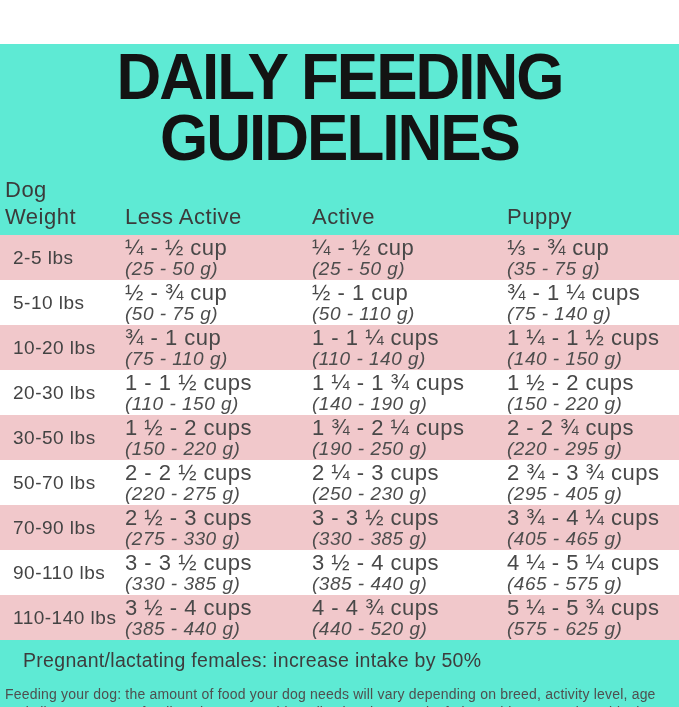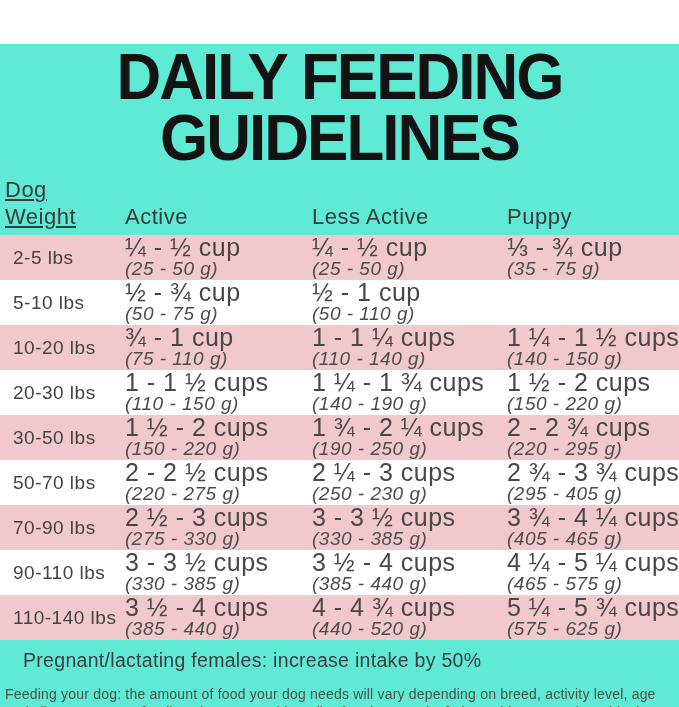--- a/index.html
+++ b/index.html
@@ -32,37 +32,37 @@
     box-sizing:border-box;
   }
   .t-header {
     margin-top:12px;
     align-items:end;
     color:#3b3b3b;
     font-size:22px;
     letter-spacing:0.5px;
     padding-bottom:4px;
   }
-  .t-header .col1 { padding-left:5px; line-height:27px;text-decoration:underline; }
+  .t-header .col1 { padding-left:5px; line-height:27px; }
   .t-body { margin-top:1px; }
   .t-row {
     height:45px;
     background:#ffffff;
     align-items:center;
   }
   .t-row.pink { background:#f1c8cb; }
   .weight {
     padding-left:13px;
     font-size:19px;
     color:#434343;
     letter-spacing:0.5px;
   }
   .cell { padding-top:1px; }
   .amount {
-    font-size:25px;
+    font-size:22px;
     line-height:21px;
     color:#484848;
     letter-spacing:0.5px;
     white-space:nowrap;
   }
   .grams {
     font-size:19px;
     line-height:21px;
     font-style:italic;
     color:#4d4d4d;
@@ -102,22 +102,22 @@
   <div class="title">
     <div>DAILY FEEDING</div>
     <div>GUIDELINES</div>
   </div>
 
   <div class="grid-row t-header">
     <div class="col1">
       <div>Dog</div>
       <div>Weight</div>
     </div>
+    <div>Less Active</div>
     <div>Active</div>
-    <div>Less Active</div>
     <div>Puppy</div>
   </div>
 
   <div class="t-body">
   <div class="grid-row t-row pink">
     <div class="weight">2-5 lbs</div>
     <div class="cell">
       <div class="amount">¼ - ½ cup</div>
       <div class="grams">(25 - 50 g)</div>
     </div>
@@ -133,20 +133,24 @@
 
   <div class="grid-row t-row">
     <div class="weight">5-10 lbs</div>
     <div class="cell">
       <div class="amount">½ - ¾ cup</div>
       <div class="grams">(50 - 75 g)</div>
     </div>
     <div class="cell">
       <div class="amount">½ - 1 cup</div>
       <div class="grams">(50 - 110 g)</div>
+    </div>
+    <div class="cell">
+      <div class="amount">¾ - 1 ¼ cups</div>
+      <div class="grams">(75 - 140 g)</div>
     </div>
   </div>
 
   <div class="grid-row t-row pink">
     <div class="weight">10-20 lbs</div>
     <div class="cell">
       <div class="amount">¾ - 1 cup</div>
       <div class="grams">(75 - 110 g)</div>
     </div>
     <div class="cell">

